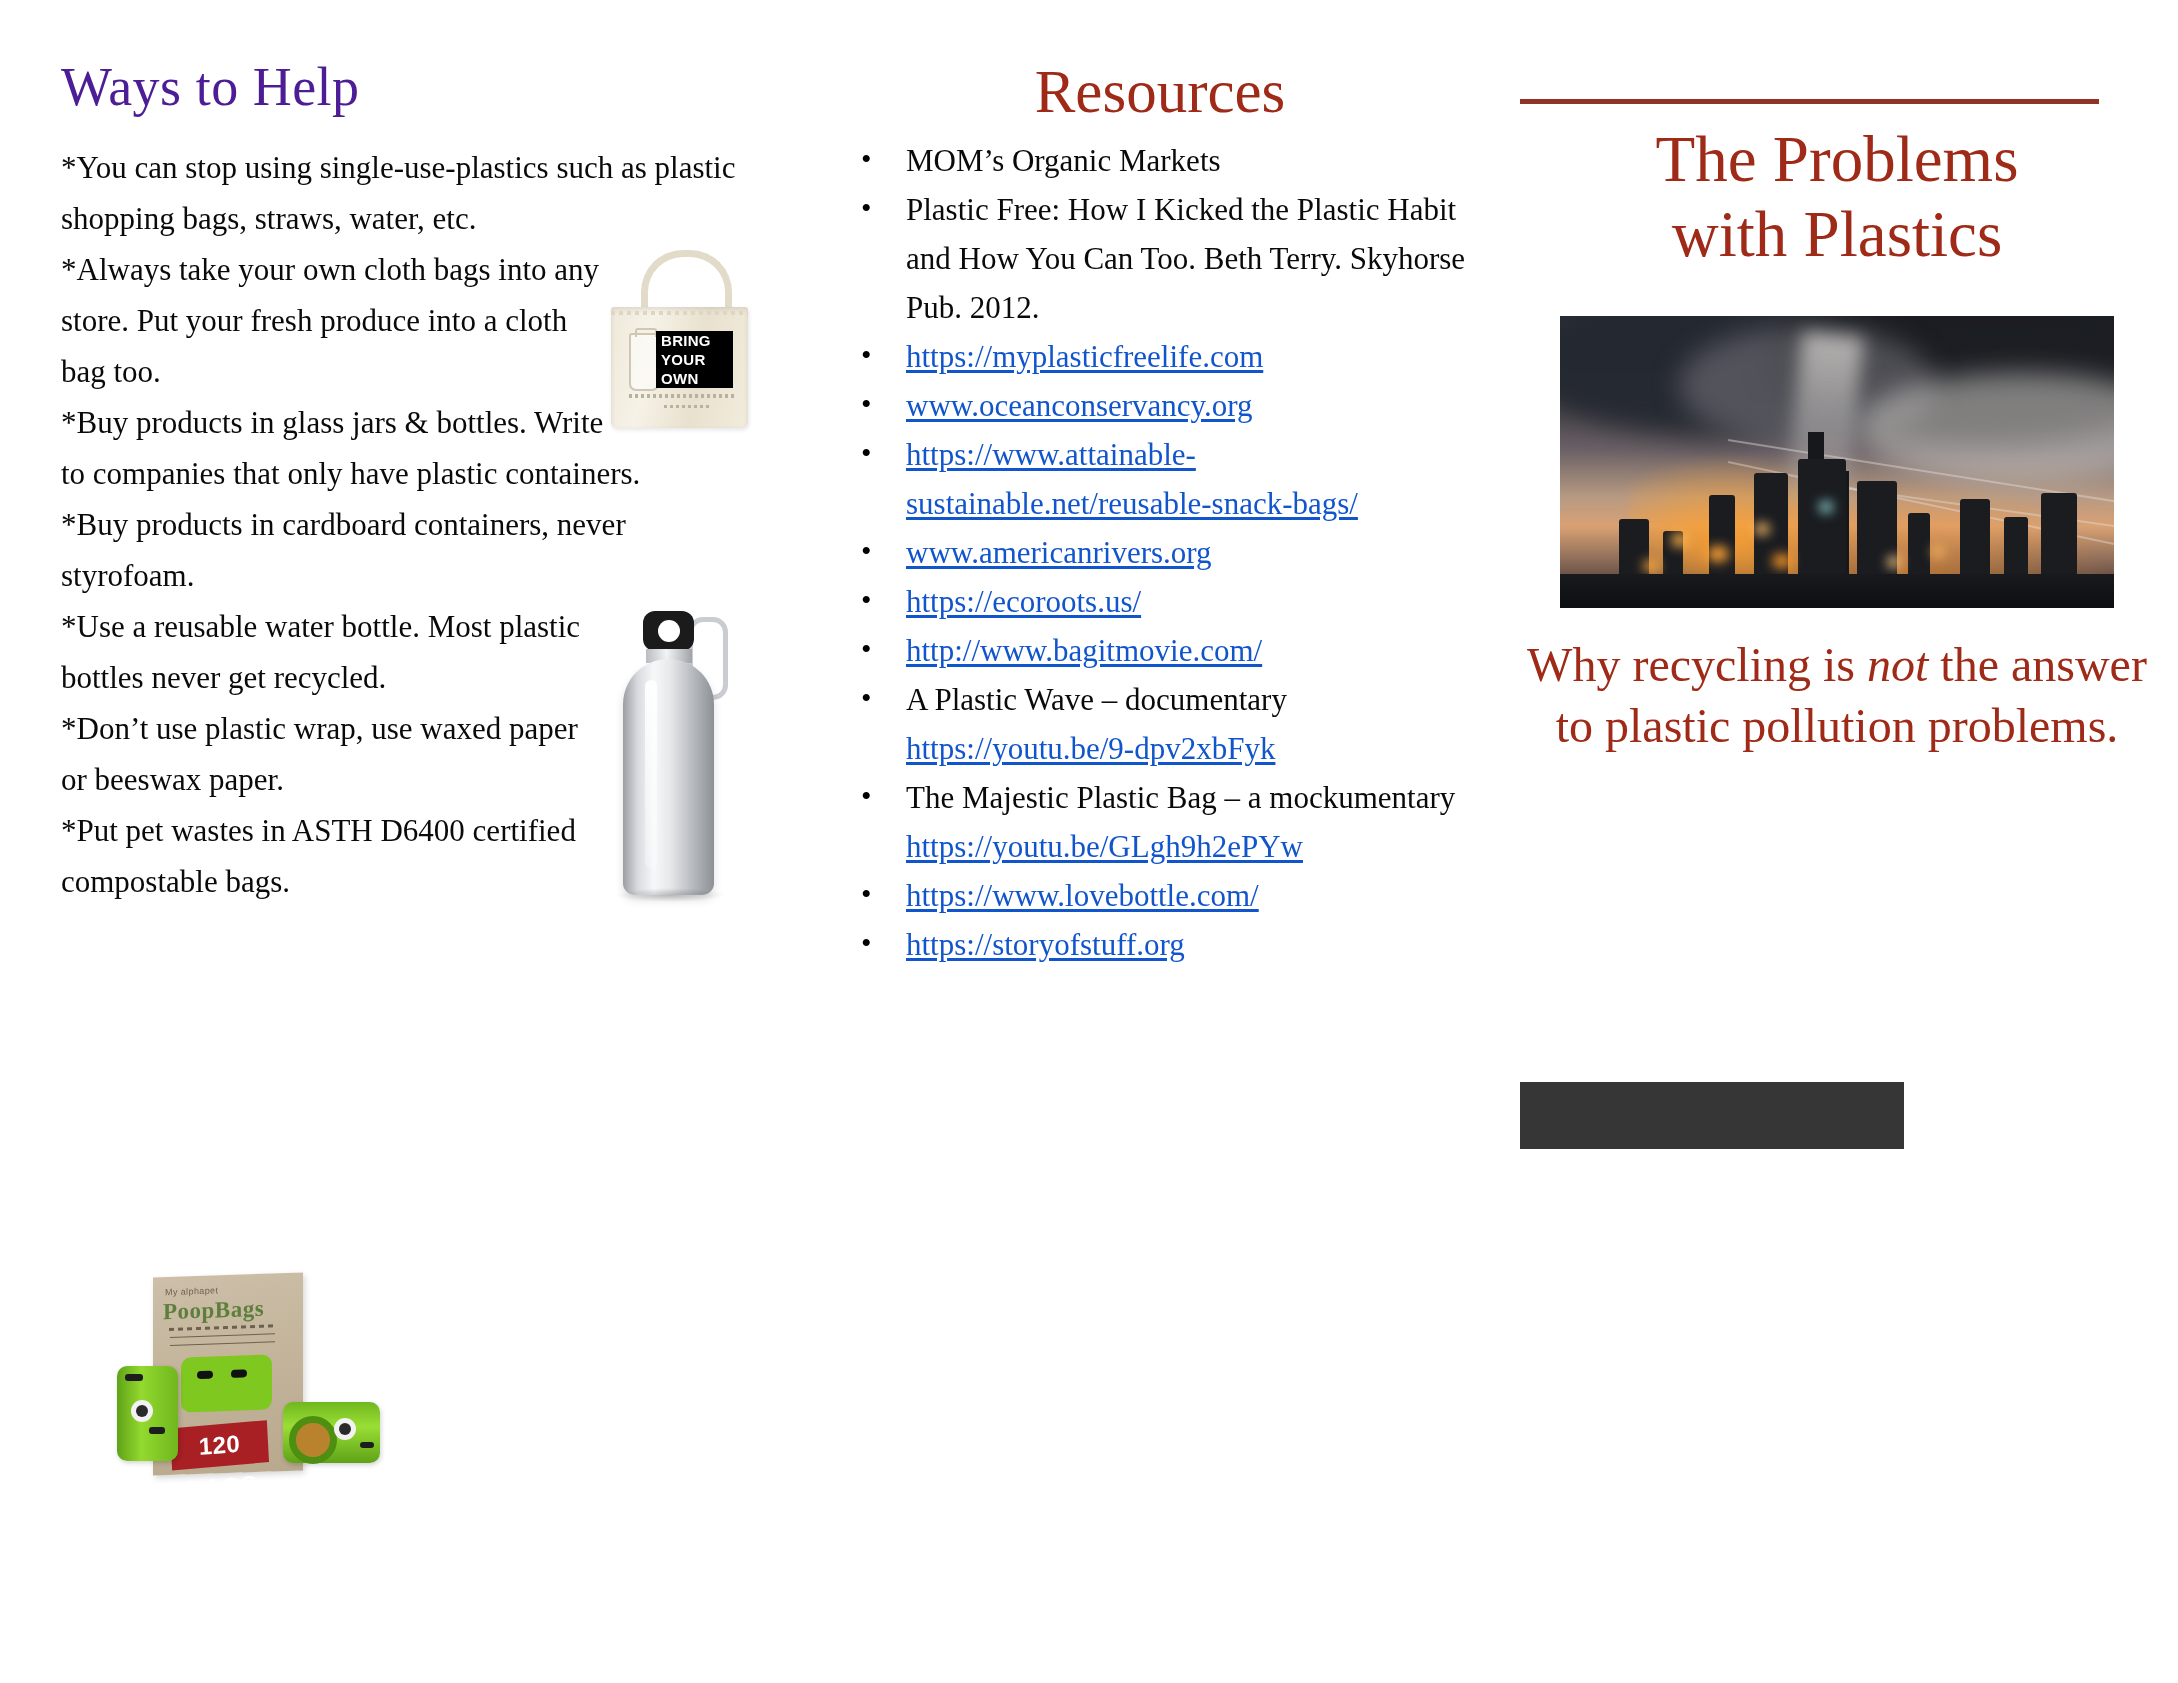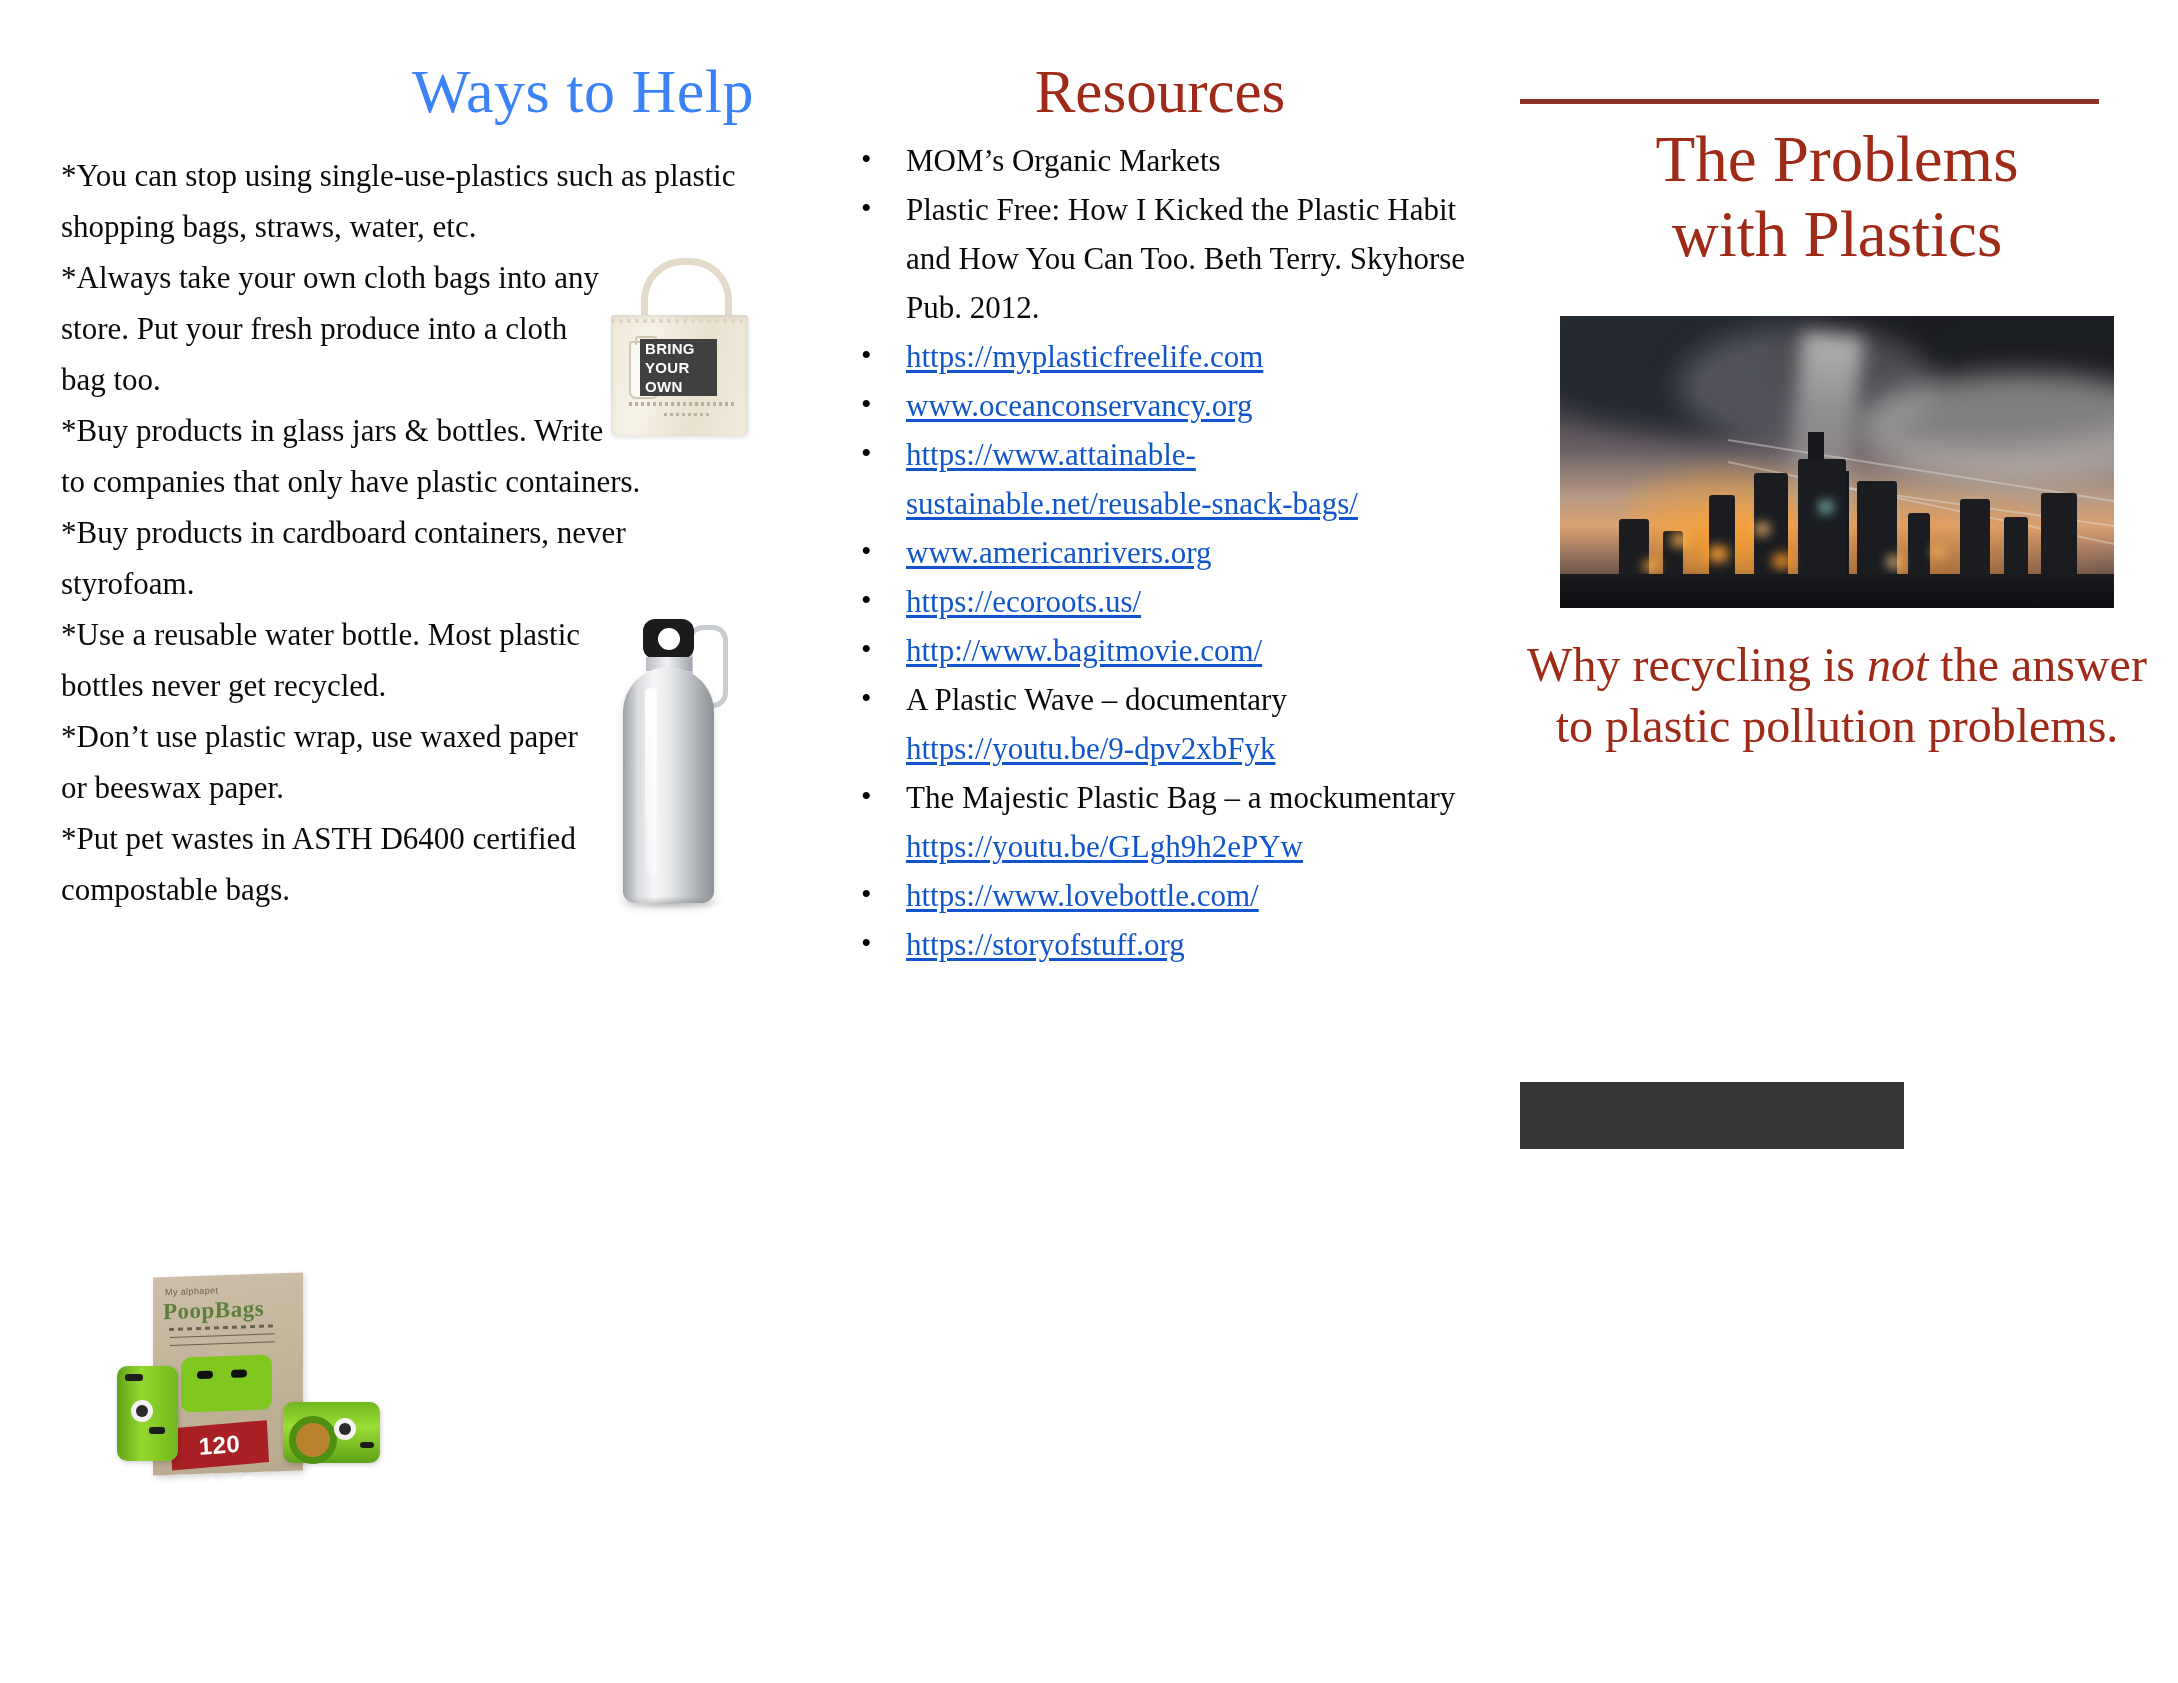--- a/index.html
+++ b/index.html
@@ -3,40 +3,40 @@
 <meta charset="utf-8">
 <style>
   html,body{margin:0;padding:0;background:#ffffff;}
   body{width:2178px;height:1683px;position:relative;overflow:hidden;
        font-family:"Liberation Serif","DejaVu Serif",serif;color:#000;}
 
   .page{position:absolute;inset:0;background:#fff;}
 
   
   .col1{position:absolute;left:61px;top:59px;width:693px;}
-  .h1-red{color:#3b82f6;font-size:62px;line-height:1.05;text-align:right;
+  .h1-red{color:#4c1d95;font-size:54px;line-height:1.05;text-align:left;
           font-weight:400;letter-spacing:0.5px;margin:0 0 26px 0;}
   .body-txt{font-size:31px;line-height:51px;color:#0a0a0a;}
   .body-txt p{margin:0;}
 
   .wrap-bag{float:right;shape-outside:content-box;margin:6px 0 6px 18px;}
   .wrap-bottle{float:right;margin:10px 0 6px 22px;}
 
   
   .tote{position:relative;width:149px;height:183px;}
   .tote .handle{position:absolute;left:36px;top:0;width:77px;height:69px;
       border:7px solid #e3dbc9;border-bottom:none;
       border-radius:42px 42px 0 0;}
   .tote .body{position:absolute;left:6px;top:57px;width:137px;height:121px;
       background:linear-gradient(100deg,#efe9da 0%,#f6f2e7 28%,#e8e1ce 62%,#f2ecdd 100%);
       border-radius:3px 3px 6px 6px;
       box-shadow:0 2px 5px rgba(0,0,0,.10) inset, 1px 2px 4px rgba(0,0,0,.10);}
   .tote .seam{position:absolute;left:6px;top:61px;width:137px;height:4px;
       background:repeating-linear-gradient(90deg,#ded6c2 0 4px,transparent 4px 8px);}
-  .tote .lbl{position:absolute;left:35px;top:81px;width:77px;height:57px;background:#404040;}
+  .tote .lbl{position:absolute;left:51px;top:81px;width:77px;height:57px;background:#000000;}
   .tote .lbl span{display:block;color:#fff;font-family:"Liberation Sans",sans-serif;
       font-weight:700;font-size:15px;line-height:19px;padding-left:5px;letter-spacing:0.3px;}
   .tote .jar{position:absolute;left:24px;top:83px;width:26px;height:54px;
       border:2px solid #cfc7b4;border-radius:3px 3px 7px 7px;background:rgba(255,255,255,.55);}
   .tote .jar:before{content:"";position:absolute;left:4px;top:-7px;width:18px;height:7px;
       border:2px solid #cfc7b4;border-bottom:none;border-radius:3px 3px 0 0;}
   .tote .fineprint{position:absolute;left:24px;top:144px;width:105px;height:4px;
       background:repeating-linear-gradient(90deg,#b9b0a0 0 3px,transparent 3px 6px);}
   .tote .fineprint2{position:absolute;left:59px;top:155px;width:46px;height:3px;
       background:repeating-linear-gradient(90deg,#b9b0a0 0 3px,transparent 3px 6px);}

